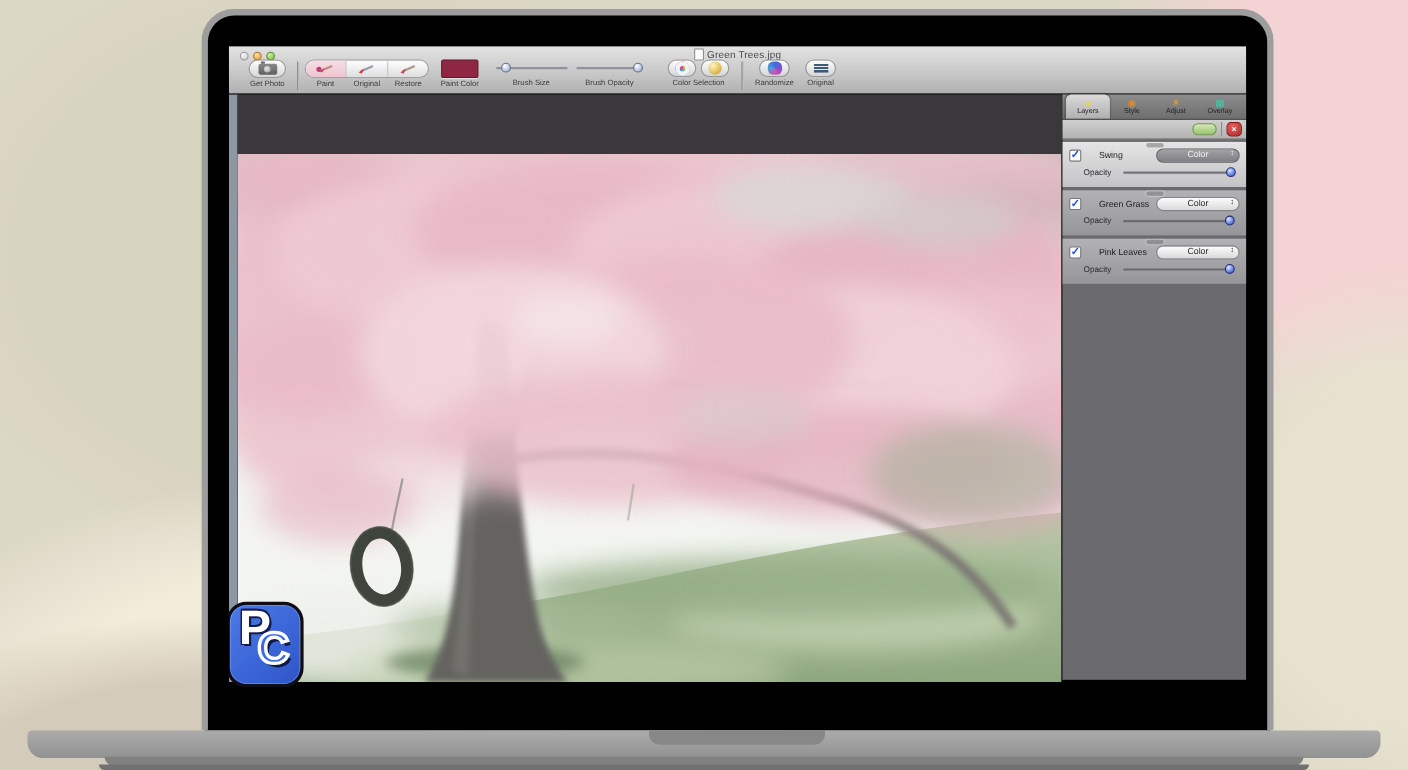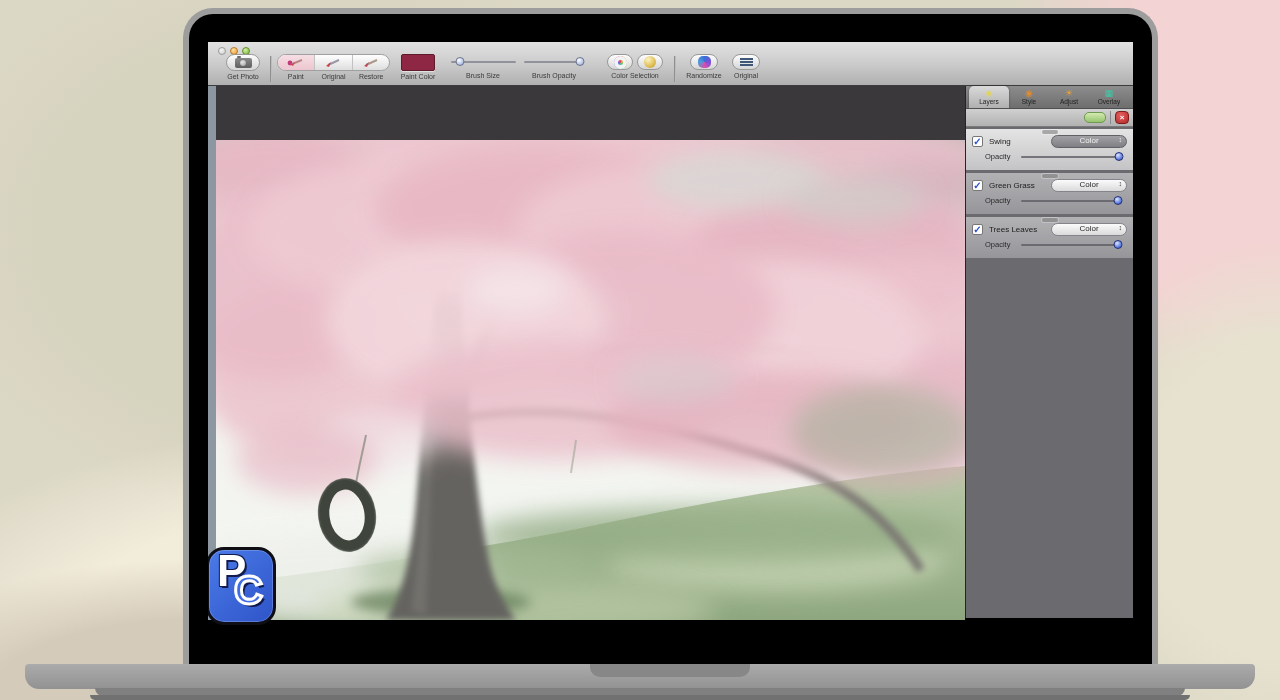--- a/index.html
+++ b/index.html
@@ -111,21 +111,21 @@
     text-align:center;box-sizing:border-box;}
   .layers-list{flex-grow:1;padding-top:2px;}
   .lrow{position:relative;height:41px;margin-bottom:3px;padding:4px 6px 2px;box-sizing:border-box;}
   .lrow.sel{background:linear-gradient(#e4e4e4,#c4c4c6);}
   .lrow.dim{background:linear-gradient(#b2b2b5,#96969a);}
   .grip{position:absolute;top:1px;left:50%;transform:translateX(-50%);width:16px;height:4px;
     border-radius:2px;background:rgba(120,120,120,.55);box-shadow:0 0 0 1px rgba(255,255,255,.25);}
   .lrow .top{display:flex;align-items:center;height:16px;}
   .cbox{width:11px;height:11px;background:#fdfdfd;border:1px solid #777;border-radius:2px;
     color:#2a4fd0;font-size:10px;line-height:10px;font-weight:bold;text-align:center;box-sizing:border-box;}
-  .lname{font-size:8px;color:#1c1c1c;margin-left:6px;flex-grow:1;}
+  .lname{font-size:8px;color:#1c1c1c;margin-left:16px;flex-grow:1;}
   .colorbtn{position:relative;width:76px;height:13px;border-radius:7px;font-size:8px;
     display:flex;align-items:flex-start;justify-content:center;box-sizing:border-box;}
   .colorbtn .ud{position:absolute;right:4px;font-size:7px;line-height:7px;}
   .lrow.sel .colorbtn{background:linear-gradient(#a2a2a6,#7e7e84);border:1px solid #606066;color:#f2f2f2;}
   .lrow.dim .colorbtn{background:linear-gradient(#fbfbfb,#dadada);border:1px solid #84848a;color:#2a2a2a;}
   .lrow .bottom{display:flex;align-items:center;height:15px;padding-left:13px;}
   .olabel{font-size:7.5px;color:#2a2a2a;width:32px;}
   .otrack{position:relative;flex-grow:1;height:2px;background:#74747a;border-radius:1px;margin:0 7px 0 4px;}
   .lrow.dim .otrack{background:#6a6a70;}
   .othumb{position:absolute;top:-4px;width:9px;height:9px;border-radius:50%;transform:translateX(-50%);
@@ -153,20 +153,21 @@
 
 <div class="screen-frame">
   <div class="screen-content">
 
     <div class="app-toolbar">
       <div class="tlights">
         <div class="tl close"></div>
         <div class="tl min"></div>
         <div class="tl zoom"></div>
       </div>
+      <div class="wtitle"><span class="doc-ico"></span><span>Green Trees.jpg</span></div>
 
       <div class="tools">
         <div class="tool" style="left:12px;width:46px;">
           <div class="pillbtn" style="width:34px;height:17px;">
             <span class="cam"></span>
           </div>
           <span class="lab">Get Photo</span>
         </div>
 
         <div class="tdiv" style="left:62px;"></div>
@@ -387,21 +388,21 @@
               <span class="otrack">
                 <span class="othumb" style="left: 98%;"></span>
               </span>
             </div>
           </div>
 
           <div class="lrow dim">
             <div class="grip"></div>
             <div class="top">
               <span class="cbox">✓</span>
-              <span class="lname">Trees Leaves</span>
+              <span class="lname">Pink Leaves</span>
               <span class="colorbtn">
                 <span>Color</span>
                 <span class="ud">↕</span>
               </span>
             </div>
             <div class="bottom">
               <span class="olabel">Opacity</span>
               <span class="otrack">
                 <span class="othumb" style="left: 98%;"></span>
               </span>

